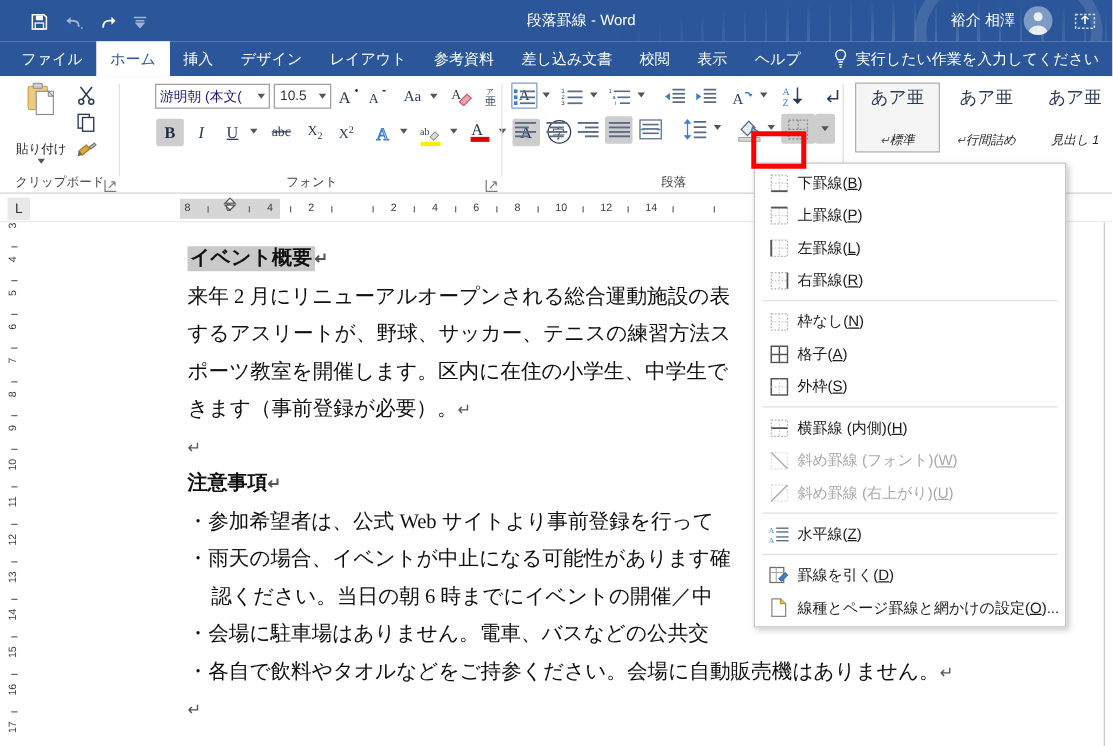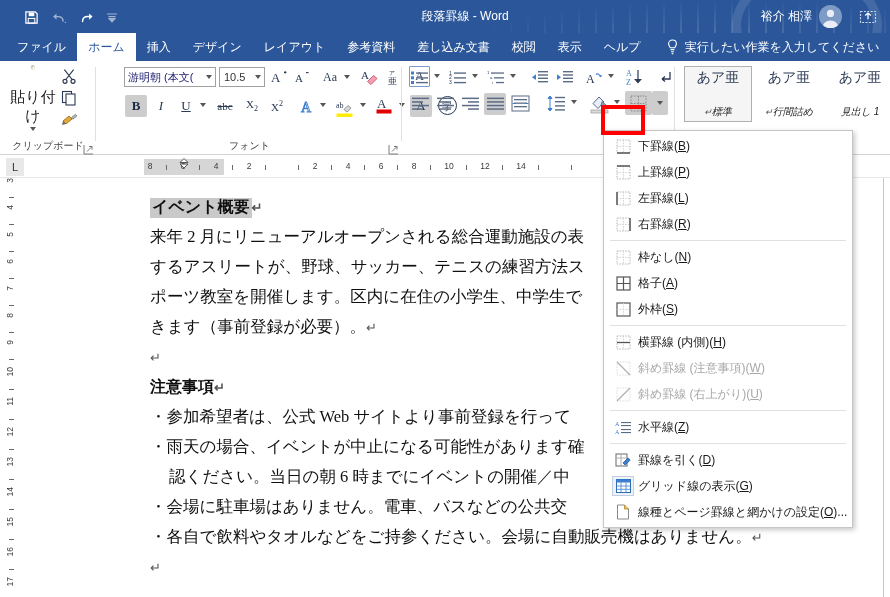--- a/index.html
+++ b/index.html
@@ -131,21 +131,21 @@
     color: #7a7a7a;
   }
 
   
   .g-clip { left: 0; width: 96px; }
   .paste-btn {
     position: absolute; left: 8px; top: 4px;
     width: 50px; height: 66px;
     display: flex; flex-direction: column; align-items: center;
   }
-  .paste-label { font-size: 15px; color: #222; margin-top: 18px; text-align: center;}
+  .paste-label { font-size: 10px; color: #222; margin-top: 18px; text-align: center;}
   .mini-btn {
     position: absolute; width: 26px; height: 21px;
     display: flex; align-items: center; justify-content: center;
   }
 
   
   .g-font { left: 97px; width: 305px; }
   .fontname-box {
     position: absolute; left: 27px; top: 6px;
     width: 92px; height: 20px;
@@ -678,20 +678,21 @@
       <div class="ico-btn pressed" style="left:222px; top:30px; width:27px; height:24px;">
         <svg width="17" height="17" viewBox="0 0 17 17">
           <rect x="1" y="1" width="15" height="15" fill="none" stroke="#8a8a8a" stroke-width="1" stroke-dasharray="1.6 1.3"></rect>
           <path d="M8.5 1v15M1 8.5h15" stroke="#8a8a8a" stroke-width="1" stroke-dasharray="1.6 1.3"></path>
         </svg>
       </div>
       <div class="ico-btn pressed" style="left:249px; top:30px; width:16px; height:24px;">
         <span class="caret"></span>
       </div>
 
+      <div class="rgroup-label">段落</div>
       <div class="rgroup-sep" style="right:0;"></div>
     </div>
 
     <div class="rgroup g-styles">
       <div class="style-card sel" style="left:8px;">
         <span class="style-sample">あア亜</span>
         <span class="style-name"><span class="pilcrow">↵</span><span>標準</span></span>
       </div>
       <div class="style-card" style="left:79px;">
         <span class="style-sample">あア亜</span>
@@ -887,21 +888,21 @@
     </div>
 
 
     <div class="mi disabled">
       <span class="mi-ico">
         <svg width="15" height="15" viewBox="0 0 15 15">
           <rect x="1" y="1" width="13" height="13" fill="none" stroke="#dcdcdc" stroke-width="1" stroke-dasharray="1.5 1.2"></rect>
           <path d="M1 1l13 13" stroke="#b0b0b0" stroke-width="1.3"></path>
         </svg>
       </span>
-      <span class="mi-label"><span>斜め罫線 (注意事項)(</span><span class="u">W</span><span>)</span></span>
+      <span class="mi-label"><span>斜め罫線 (フォント)(</span><span class="u">W</span><span>)</span></span>
     </div>
 
     <div class="mi disabled">
       <span class="mi-ico">
         <svg width="15" height="15" viewBox="0 0 15 15">
           <rect x="1" y="1" width="13" height="13" fill="none" stroke="#dcdcdc" stroke-width="1" stroke-dasharray="1.5 1.2"></rect>
           <path d="M1 14L14 1" stroke="#b0b0b0" stroke-width="1.3"></path>
         </svg>
       </span>
       <span class="mi-label"><span>斜め罫線 (右上がり)(</span><span class="u">U</span><span>)</span></span>
@@ -929,30 +930,20 @@
       <span class="mi-ico">
         <svg width="16" height="16" viewBox="0 0 16 16">
           <rect x="1" y="2" width="11" height="12" fill="#fff" stroke="#6a6a6a" stroke-width="1"></rect>
           <path d="M1 6h11M6 2v12" stroke="#a8a8a8" stroke-width=".9"></path>
           <path d="M8 11l5-5 2.2 2-5 5z" fill="#3c7fd0" stroke="#245a96" stroke-width=".8"></path>
         </svg>
       </span>
       <span class="mi-label"><span>罫線を引く(</span><span class="u">D</span><span>)</span></span>
     </div>
 
-    <div class="mi">
-      <span class="mi-ico framed">
-        <svg width="15" height="14" viewBox="0 0 15 14">
-          <rect x="0.5" y="0.5" width="14" height="13" fill="#fff" stroke="#2b6cb0" stroke-width="1"></rect>
-          <rect x="0.5" y="0.5" width="14" height="3" fill="#3c7fd0"></rect>
-          <path d="M5 3.5v10M10 3.5v10M0.5 7h14M0.5 10.3h14" stroke="#3c7fd0" stroke-width=".8"></path>
-        </svg>
-      </span>
-      <span class="mi-label"><span>グリッド線の表示(</span><span class="u">G</span><span>)</span></span>
-    </div>
 
     <div class="mi">
       <span class="mi-ico">
         <svg width="14" height="16" viewBox="0 0 14 16">
           <path d="M1.5 1h7l4 4v10h-11z" fill="#fff" stroke="#8a8a8a" stroke-width="1"></path>
           <path d="M8.5 1v4h4" fill="#efc060" stroke="#b58c2a" stroke-width=".9"></path>
         </svg>
       </span>
       <span class="mi-label"><span>線種とページ罫線と網かけの設定(</span><span class="u">O</span><span>)...</span></span>
     </div>

